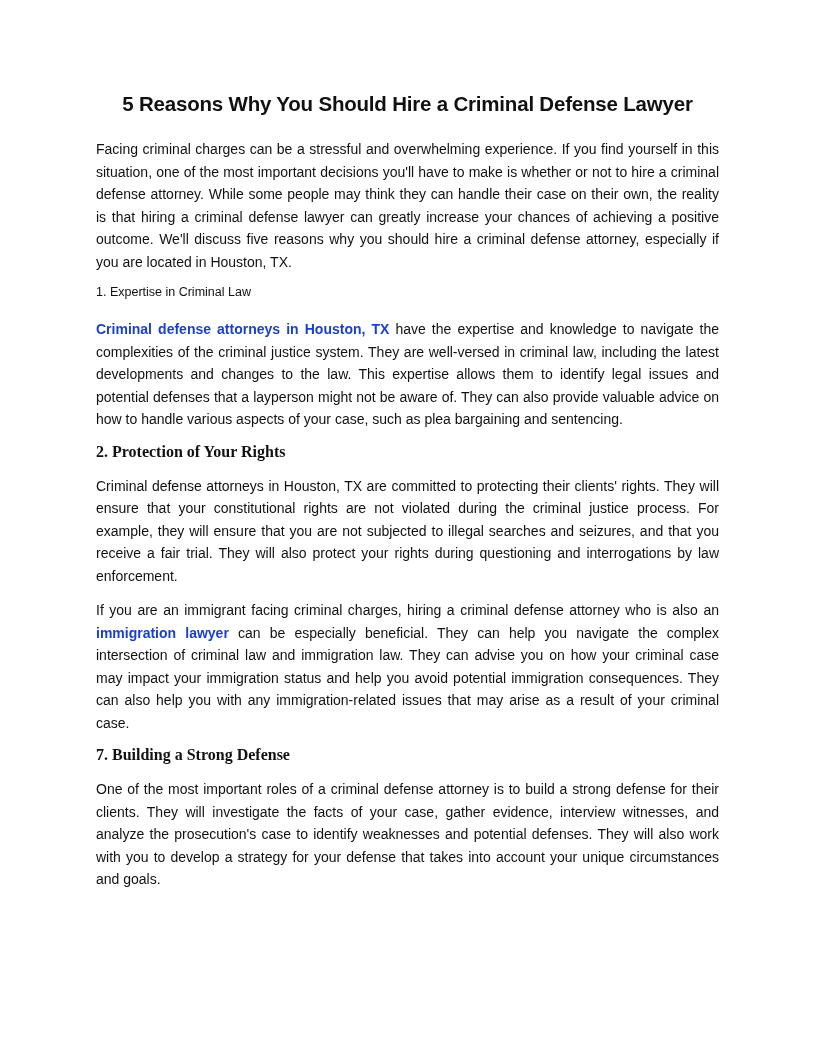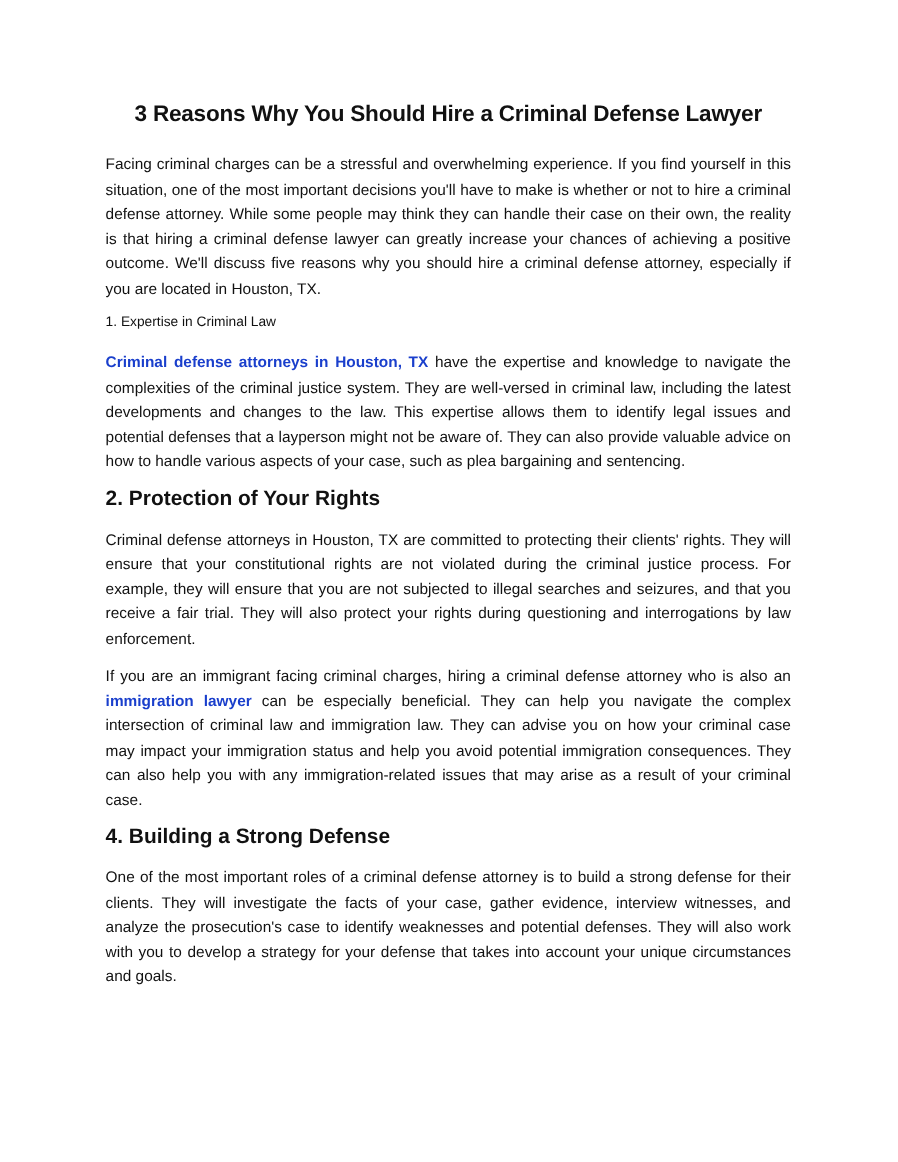--- a/index.html
+++ b/index.html
@@ -2,33 +2,33 @@
 <html><head>
 <meta charset="utf-8">
 <style>
   html, body { margin: 0; padding: 0; background: #ffffff; }
   body { width: 816px; height: 1056px; position: relative; overflow: hidden;
          font-family: "Liberation Sans", "DejaVu Sans", sans-serif; color: #111; }
   .page { position: absolute; left: 96px; top: 92px; width: 623px; }
   h1 { font-size: 20.5px; font-weight: bold; text-align: center; margin: 0 0 22px 0; letter-spacing: -0.2px; }
   p { font-size: 14px; line-height: 22.5px; margin: 0 0 12px 0; text-align: justify; }
   .h-plain { font-size: 12.5px; margin: 0 0 19px 0; }
-  .h-bold { font-size: 19px; font-weight: bold; margin: 0 0 14px 0; }
+  .h-bold { font-size: 16px; font-weight: bold; margin: 0 0 14px 0; font-family: Liberation Serif, serif; }
   a { color: #1a3fcc; font-weight: bold; }
 </style>
 </head>
 <body>
 
 <div class="page">
-  <h1>3 Reasons Why You Should Hire a Criminal Defense Lawyer</h1>
+  <h1>5 Reasons Why You Should Hire a Criminal Defense Lawyer</h1>
   <p>Facing criminal charges can be a stressful and overwhelming experience. If you find yourself in this situation, one of the most important decisions you'll have to make is whether or not to hire a criminal defense attorney. While some people may think they can handle their case on their own, the reality is that hiring a criminal defense lawyer can greatly increase your chances of achieving a positive outcome. We'll discuss five reasons why you should hire a criminal defense attorney, especially if you are located in Houston, TX.</p>
 
   <div class="h-plain">1. Expertise in Criminal Law</div>
   <p><a>Criminal defense attorneys in Houston, TX</a><span> have the expertise and knowledge to navigate the complexities of the criminal justice system. They are well-versed in criminal law, including the latest developments and changes to the law. This expertise allows them to identify legal issues and potential defenses that a layperson might not be aware of. They can also provide valuable advice on how to handle various aspects of your case, such as plea bargaining and sentencing.</span></p>
 
   <div class="h-bold">2. Protection of Your Rights</div>
   <p>Criminal defense attorneys in Houston, TX are committed to protecting their clients' rights. They will ensure that your constitutional rights are not violated during the criminal justice process. For example, they will ensure that you are not subjected to illegal searches and seizures, and that you receive a fair trial. They will also protect your rights during questioning and interrogations by law enforcement.</p>
 
   <p><span>If you are an immigrant facing criminal charges, hiring a criminal defense attorney who is also an </span><a>immigration lawyer</a><span> can be especially beneficial. They can help you navigate the complex intersection of criminal law and immigration law. They can advise you on how your criminal case may impact your immigration status and help you avoid potential immigration consequences. They can also help you with any immigration-related issues that may arise as a result of your criminal case.</span></p>
 
-  <div class="h-bold">4. Building a Strong Defense</div>
+  <div class="h-bold">7. Building a Strong Defense</div>
   <p>One of the most important roles of a criminal defense attorney is to build a strong defense for their clients. They will investigate the facts of your case, gather evidence, interview witnesses, and analyze the prosecution's case to identify weaknesses and potential defenses. They will also work with you to develop a strategy for your defense that takes into account your unique circumstances and goals.</p>
 </div>
 
 </body></html>

